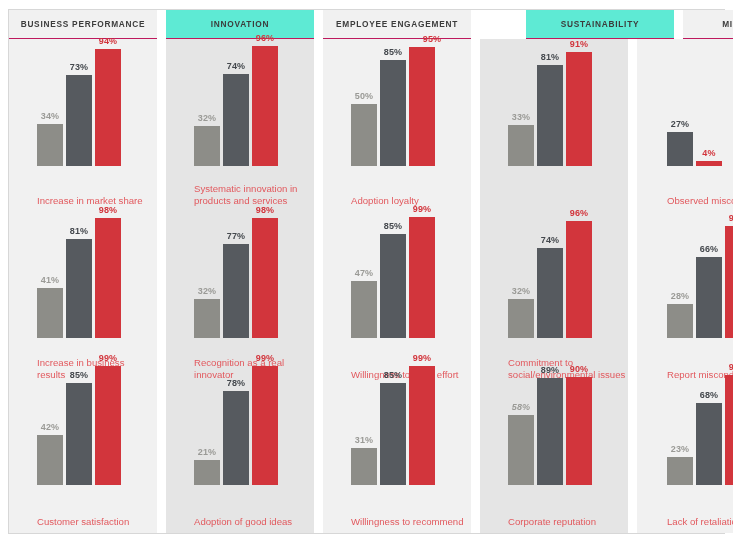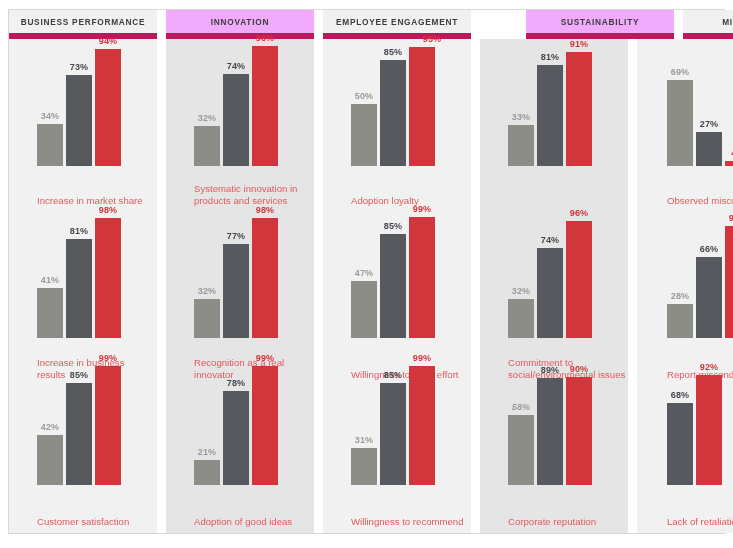--- a/index.html
+++ b/index.html
@@ -26,30 +26,30 @@
     display: flex;
     height: 29px;
     flex: 0 0 29px;
     background: #ffffff;
   }
   .col-header {
     position: relative;
     display: flex;
     align-items: center;
     justify-content: center;
-    border-bottom: 6px solid #be185d;
+    border-bottom: 1px solid #be185d;
     font-size: 8.3px;
     font-weight: bold;
     letter-spacing: .75px;
     color: #3c3c3c;
     text-transform: uppercase;
     white-space: nowrap;
   }
   .col-header.shade-a { background: #f1f1f1; }
-  .col-header.shade-b { background: #f0abfc; }
+  .col-header.shade-b { background: #5eead4; }
   .col-gap { flex: 0 0 9px; background: #ffffff; }
 
   
   #body-row {
     display: flex;
     flex: 1 1 auto;
     min-height: 0;
   }
   .col-body {
     display: flex;
@@ -365,24 +365,20 @@
               <div class="bar-value" style="bottom: calc(90% + 3px);">90%</div>
             </div>
           </div>
           <div class="panel-label">Corporate reputation</div>
         </div>
       </div>
       <div class="col-gap"></div>
       <div class="col-body shade-a col-5" style="flex: 0 0 142px;">
         <div class="panel r1">
           <div class="bars">
-            <div class="bar-wrap s-light">
-              <div class="bar" style="height: 69%;"></div>
-              <div class="bar-value" style="bottom: calc(69% + 3px);">69%</div>
-            </div>
             <div class="bar-wrap s-dark">
               <div class="bar" style="height: 27%;"></div>
               <div class="bar-value" style="bottom: calc(27% + 3px);">27%</div>
             </div>
             <div class="bar-wrap s-red">
               <div class="bar" style="height: 4%;"></div>
               <div class="bar-value" style="bottom: calc(4% + 3px);">4%</div>
             </div>
           </div>
           <div class="panel-label">Observed misconduct</div>
@@ -399,20 +395,24 @@
             </div>
             <div class="bar-wrap s-red">
               <div class="bar" style="height: 92%;"></div>
               <div class="bar-value" style="bottom: calc(92% + 3px);">92%</div>
             </div>
           </div>
           <div class="panel-label">Report misconduct</div>
         </div>
         <div class="panel r3">
           <div class="bars">
+            <div class="bar-wrap s-light">
+              <div class="bar" style="height: 23%;"></div>
+              <div class="bar-value" style="bottom: calc(23% + 3px);">23%</div>
+            </div>
             <div class="bar-wrap s-dark">
               <div class="bar" style="height: 68%;"></div>
               <div class="bar-value" style="bottom: calc(68% + 3px);">68%</div>
             </div>
             <div class="bar-wrap s-red">
               <div class="bar" style="height: 92%;"></div>
               <div class="bar-value" style="bottom: calc(92% + 3px);">92%</div>
             </div>
           </div>
           <div class="panel-label">Lack of retaliation</div>

